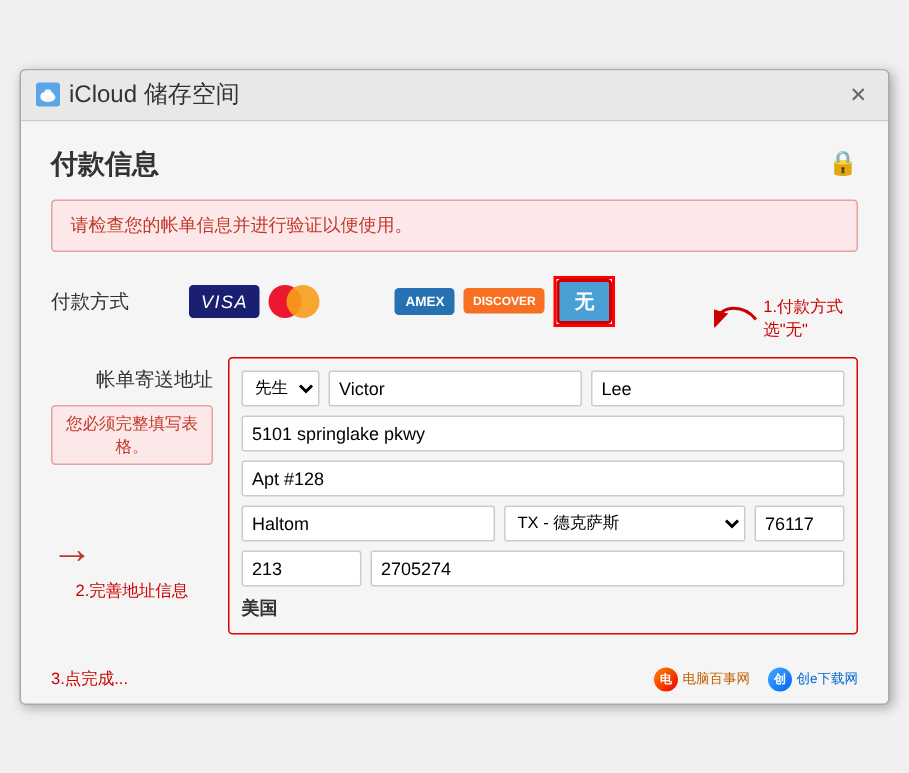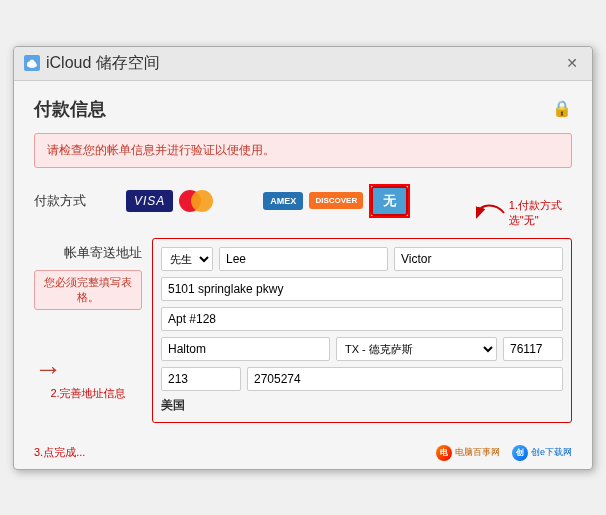--- a/index.html
+++ b/index.html
@@ -290,22 +290,22 @@
         <div style="font-size:11px; color:#c00; margin-top:4px; text-align:center;">2.完善地址信息</div>
       </div>
 
       <div class="address-forms">
 
         <div class="form-row">
           <select class="select-field">
             <option>先生</option>
             <option>女士</option>
           </select>
+          <input class="form-input" style="flex: 1.2 1 0%;" type="text" value="Victor">
           <input class="form-input" style="flex: 1 1 0%;" type="text" value="Lee">
-          <input class="form-input" style="flex: 1.2 1 0%;" type="text" value="Victor">
         </div>
 
         <div class="form-row">
           <input class="form-input input-full" type="text" value="5101 springlake pkwy" style="">
         </div>
 
         <div class="form-row">
           <input class="form-input input-full" type="text" value="Apt #128" style="">
         </div>
 

